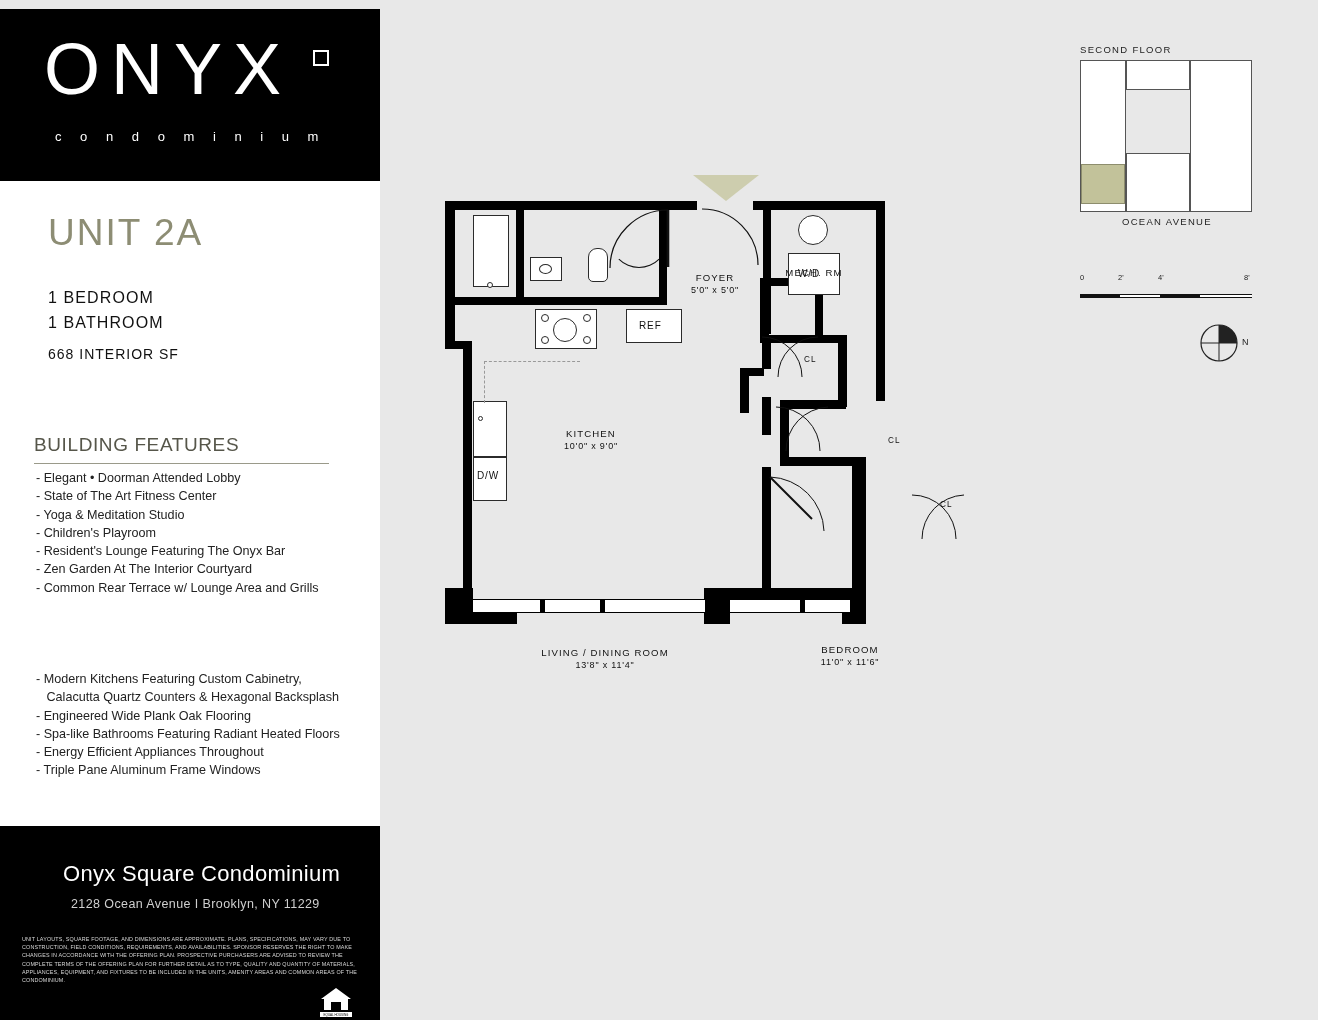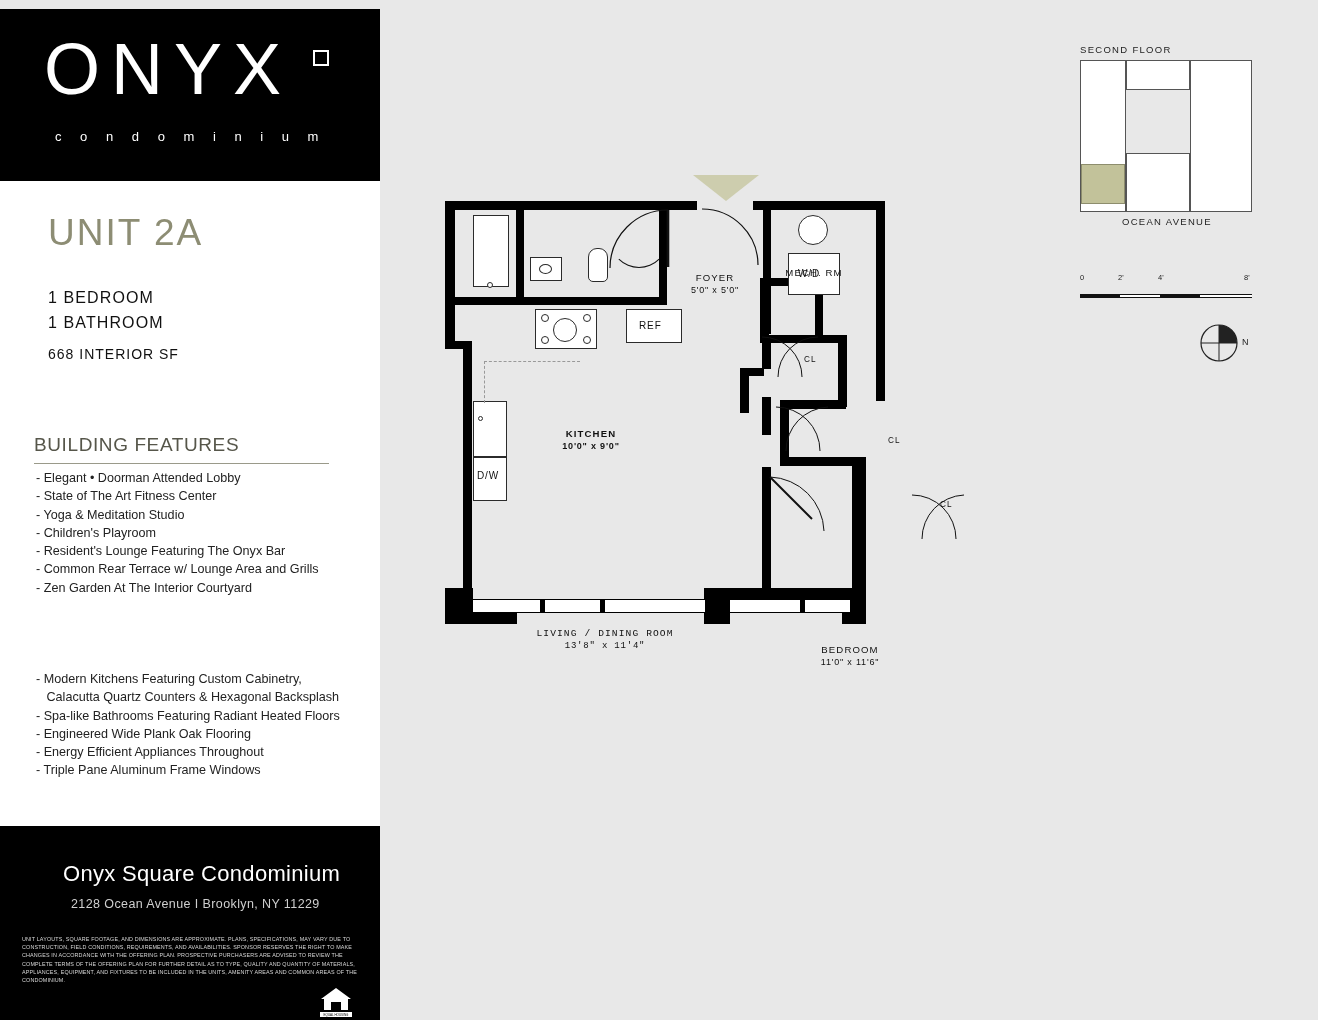--- a/index.html
+++ b/index.html
@@ -108,29 +108,29 @@
   </div>
   <div class="unit-sf">668 INTERIOR SF</div>
 
   <div class="sec-head bf">BUILDING FEATURES</div>
   <div class="feat-list bf">
     <div>- Elegant • Doorman Attended Lobby</div>
     <div>- State of The Art Fitness Center</div>
     <div>- Yoga &amp; Meditation Studio</div>
     <div>- Children's Playroom</div>
     <div>- Resident's Lounge Featuring The Onyx Bar</div>
+    <div>- Zen Garden At The Interior Courtyard</div>
     <div>- Common Rear Terrace w/ Lounge Area and Grills</div>
-    <div>- Zen Garden At The Interior Courtyard</div>
   </div>
 
   <div class="feat-list rf">
     <div>- Modern Kitchens Featuring Custom Cabinetry,
    Calacutta Quartz Counters &amp; Hexagonal Backsplash</div>
+    <div>- Engineered Wide Plank Oak Flooring</div>
     <div>- Spa-like Bathrooms Featuring Radiant Heated Floors</div>
-    <div>- Engineered Wide Plank Oak Flooring</div>
     <div>- Energy Efficient Appliances Throughout</div>
     <div>- Triple Pane Aluminum Frame Windows</div>
   </div>
 
   <div class="footer-block">
     <div class="footer-name">Onyx Square Condominium</div>
     <div class="footer-addr">2128 Ocean Avenue  I  Brooklyn, NY 11229</div>
     <div class="disclaimer">UNIT LAYOUTS, SQUARE FOOTAGE, AND DIMENSIONS ARE APPROXIMATE. PLANS, SPECIFICATIONS, MAY VARY DUE TO CONSTRUCTION, FIELD CONDITIONS, REQUIREMENTS, AND AVAILABILITIES.  SPONSOR RESERVES THE RIGHT TO MAKE CHANGES IN ACCORDANCE WITH THE OFFERING PLAN.  PROSPECTIVE PURCHASERS ARE ADVISED TO REVIEW THE COMPLETE TERMS OF THE OFFERING PLAN FOR FURTHER DETAIL AS TO TYPE, QUALITY AND QUANTITY OF MATERIALS, APPLIANCES, EQUIPMENT, AND FIXTURES TO BE INCLUDED IN THE UNITS, AMENITY AREAS AND  COMMON AREAS OF THE CONDOMINIUM.</div>
     <svg class="eho" viewBox="0 0 36 34">
       <rect x="0" y="0" width="36" height="34" fill="#000"></rect>
@@ -285,26 +285,26 @@
 
   <div class="room-lab" style="left:230px; top:96px; width:90px;">
     <div>FOYER</div>
     <div class="dim">5'0" x 5'0"</div>
   </div>
 
   <div class="room-lab" style="left:328px; top:91px; width:92px;">
     <div>MECH. RM</div>
   </div>
 
-  <div class="room-lab" style="left:96px; top:252px; width:110px;font-weight:bold;">
+  <div class="room-lab" style="left:96px; top:252px; width:110px;">
     <div>KITCHEN</div>
     <div class="dim">10'0" x 9'0"</div>
   </div>
 
-  <div class="room-lab" style="left:60px; top:452px; width:210px;font-family:Liberation Mono, monospace;">
+  <div class="room-lab" style="left:60px; top:471px; width:210px;">
     <div>LIVING / DINING ROOM</div>
     <div class="dim">13'8" x 11'4"</div>
   </div>
 
   <div class="room-lab" style="left:350px; top:468px; width:120px;">
     <div>BEDROOM</div>
     <div class="dim">11'0" x 11'6"</div>
   </div>
 </div>
 

